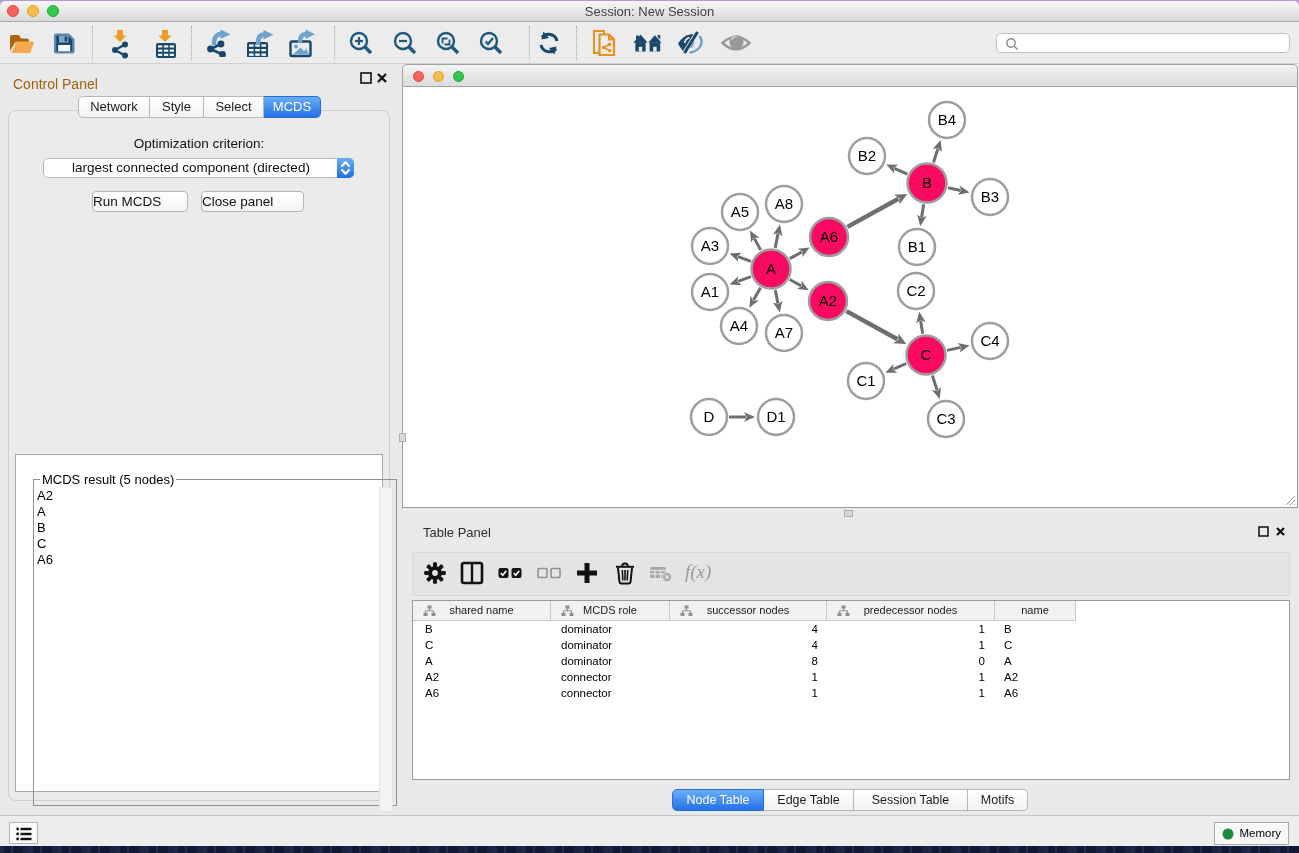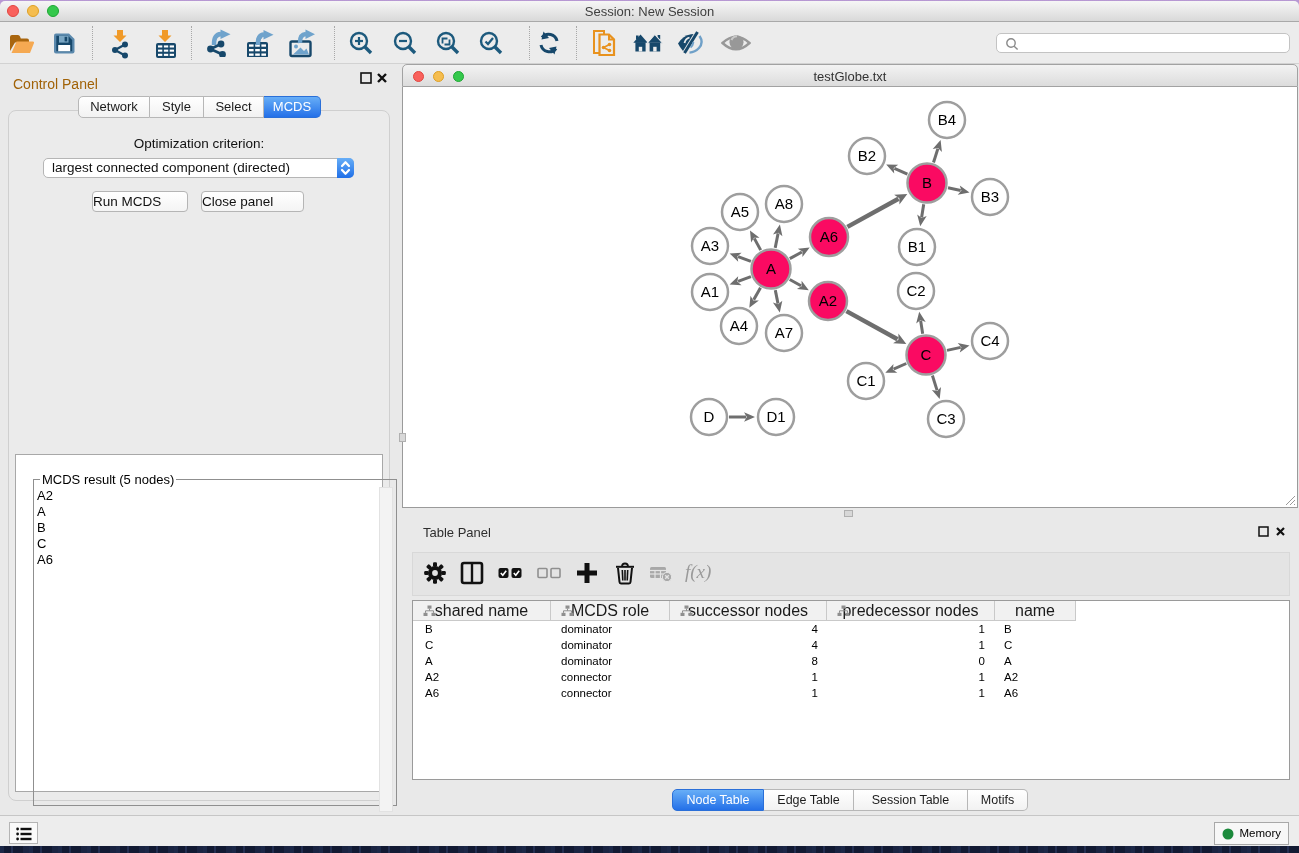--- a/index.html
+++ b/index.html
@@ -15,41 +15,41 @@
 
 #cp-title{left:13px;top:76px;font-size:14px;color:#a16207}
 #cp-inner{left:8px;top:110px;width:382px;height:691px;background:#ebebeb;border:1px solid #cfcfcf;border-radius:8px}
 .tabbar{display:flex;font-size:13px;color:#1c1c1c;text-align:center}
 .tabbar .t{background:linear-gradient(#ffffff,#f2f2f2);border:1px solid #b7b7b7;border-left:none;padding:2px 0;line-height:16px}
 .tabbar .t.first{border-left:1px solid #b7b7b7;border-radius:5px 0 0 5px}
 .tabbar .t.last{border-radius:0 5px 5px 0}
 .tabbar .t.sel{background:linear-gradient(#67aef7,#2470e8);color:#fff;border-color:#2a6fd8}
 #cptabs{left:78px;top:96px;width:243px}
 #opt-label{left:9px;top:136px;width:380px;text-align:center;font-size:13.5px;color:#111}
-#dropdown{left:43px;top:158px;width:311px;height:20px;background:#fff;border:1px solid #b5b5b5;border-radius:5px;font-size:13.5px;color:#111;line-height:18px;padding-left:8px}
+#dropdown{left:43px;top:158px;width:311px;height:20px;background:#fff;border:1px solid #b5b5b5;border-radius:5px;font-size:13.5px;color:#111;line-height:18px;padding-left:28px}
 #dd-step{right:-1px;top:-1px;width:17px;height:20px;background:linear-gradient(#67aef7,#1f6fe8);border-radius:0 5px 5px 0}
 .btn{height:21px;background:linear-gradient(#ffffff,#f4f4f4);border:1px solid #b5b5b5;border-radius:4px;font-size:13.5px;color:#111;line-height:19px}
 #btn-run{left:92px;top:191px;width:96px}
 #btn-close{left:201px;top:191px;width:103px}
 #mcds-box{left:15px;top:454px;width:368px;height:338px;background:#fff;border:1px solid #a8a8a8}
 #mcds-fs{position:absolute;left:1px;top:1px;width:364px;height:334px;border:1px solid #8f8f8f;margin:16px}
 #mcds-fs legend{font-size:13px;color:#000;margin-left:6px;padding:0 2px}
 #mcds-list{position:absolute;left:3px;top:1px;font-size:13px;color:#000;line-height:16px}
 #mcds-scroll{position:absolute;right:3px;top:0px;width:14px;height:325px;background:#f3f3f3;border:1px solid #e2e2e2}
 
 #netwin{left:402px;top:64px;width:896px;height:444px}
 #nw-title{position:absolute;left:0;top:0;width:100%;height:23px;background:linear-gradient(#f3f3f3,#dcdcdc);border:1px solid #a2a2a2;border-radius:5px 5px 0 0}
 .tl2{position:absolute;width:11px;height:11px;border-radius:50%;top:6px}
 #nw-title .txt{position:absolute;width:100%;text-align:center;top:4px;font-size:13px;color:#333}
 #nw-canvas{position:absolute;left:0;top:23px;width:896px;height:421px;background:#fff;border:1px solid #9a9a9a;border-top:none}
 
 #tp-title{left:423px;top:525px;font-size:13px;color:#2e2e2e}
 #tp-toolbar{left:412px;top:552px;width:878px;height:44px;background:#e4e4e4;border:1px solid #d8d8d8}
 #tp-table{left:412px;top:600px;width:878px;height:180px;background:#fff;border:1px solid #9a9a9a}
-.th{position:absolute;top:0;height:20px;background:#f1f1f1;border-right:1px solid #c9c9c9;border-bottom:1px solid #c9c9c9;font-size:16px;color:#1a1a1a;text-align:center;line-height:19px}
+.th{position:absolute;top:0;height:20px;background:#f1f1f1;border-right:1px solid #c9c9c9;border-bottom:1px solid #c9c9c9;font-size:11px;color:#1a1a1a;text-align:center;line-height:19px}
 .td{position:absolute;font-size:11.5px;color:#000;height:16px;line-height:16px}
 
 #bottabs{left:672px;top:789px;width:356px;font-size:12.5px}
 
 #statusbar{left:0;top:815px;width:1299px;height:31px;background:#ededed;border-top:1px solid #c6c6c6}
 #wallpaper{left:0;top:846px;width:1299px;height:7px;background:#141d37;background-image:repeating-linear-gradient(90deg,#1c2848 0 4px,#121a33 4px 11px,#232f52 11px 13px,#121a33 13px 23px,#1a2442 23px 29px);}
 #sb-btn{left:9px;top:822px;width:29px;height:22px;background:#fafafa;border:1px solid #b4b4b4}
 #mem{left:1214px;top:822px;width:75px;height:23px;background:#f7f7f7;border:1px solid #a8a8a8;font-size:11.5px;color:#000;line-height:21px;text-align:right;padding-right:7px}
 .icon{position:absolute}
 </style></head><body>
@@ -218,21 +218,20 @@
       <legend>MCDS result (5 nodes)</legend>
       <div id="mcds-list">A2<br>A<br>B<br>C<br>A6</div>
       <div id="mcds-scroll"></div>
     </fieldset>
   </div>
 <div class="abs" id="netwin">
     <div id="nw-title">
       <div class="tl2" style="left:10px;background:#f9615c;border:0.5px solid #e14640"></div>
       <div class="tl2" style="left:30px;background:#f5bd4f;border:0.5px solid #dfa023"></div>
       <div class="tl2" style="left:50px;background:#35c84c;border:0.5px solid #1da733"></div>
-      <div class="txt">testGlobe.txt</div>
     </div>
     <div id="nw-canvas"><svg width="894" height="419" viewBox="0 0 894 419" font-family="Liberation Sans,sans-serif">
         <line x1="347.9" y1="189.6" x2="335.1" y2="194.4" stroke="#6e6e6e" stroke-width="3"></line>
         <path d="M326.6,197.6 L335.2,189.2 L334.4,194.7 L338.6,198.2 Z" fill="#6e6e6e"></path>
 <line x1="386.7" y1="192.5" x2="398.0" y2="198.8" stroke="#6e6e6e" stroke-width="3"></line>
         <path d="M405.8,203.2 L393.9,202.0 L398.6,199.2 L398.6,193.7 Z" fill="#6e6e6e"></path>
 <line x1="347.9" y1="174.4" x2="335.1" y2="169.6" stroke="#6e6e6e" stroke-width="3"></line>
         <path d="M326.6,166.4 L338.6,165.8 L334.4,169.3 L335.2,174.8 Z" fill="#6e6e6e"></path>
 <line x1="357.5" y1="200.7" x2="350.7" y2="212.8" stroke="#6e6e6e" stroke-width="3"></line>
         <path d="M346.3,220.7 L347.5,208.7 L350.3,213.5 L355.9,213.4 Z" fill="#6e6e6e"></path>

